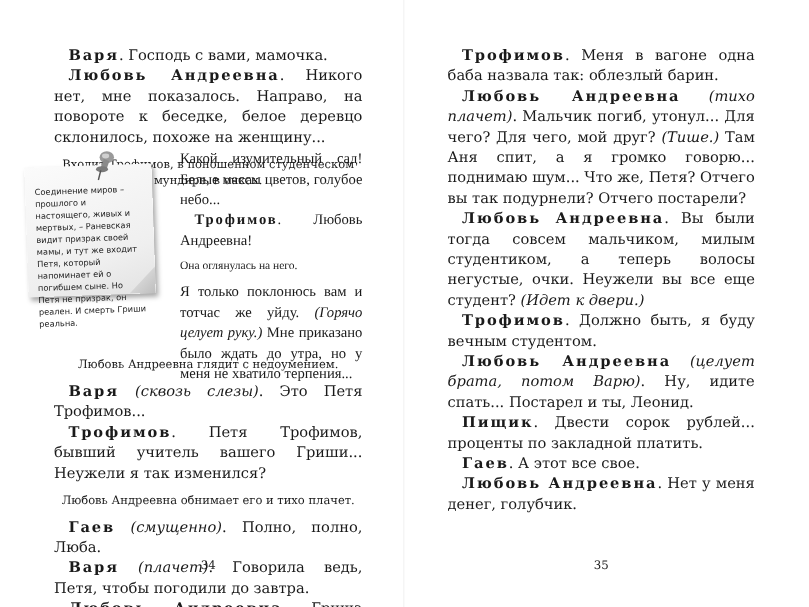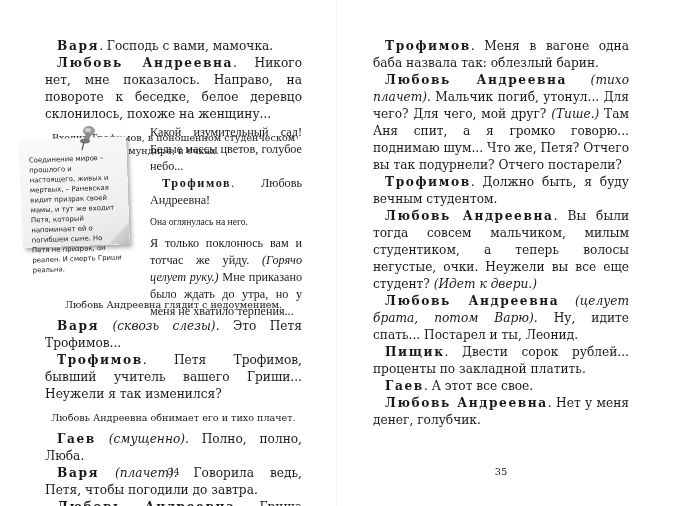--- a/index.html
+++ b/index.html
@@ -76,21 +76,21 @@
 
   <div class="pagenum">34</div>
 </div>
 
 <div class="gutter"></div>
 
 <div class="page right">
   <div class="col main" id="right-col">
       <p><span class="sp">Трофимов</span><span>. Меня в вагоне одна баба назвала так: облезлый барин.</span></p>
       <p><span class="sp">Любовь Андреевна</span><span class="it"> (тихо плачет)</span><span>. Мальчик погиб, утонул... Для чего? Для чего, мой друг? </span><span class="it">(Тише.)</span><span> Там Аня спит, а я громко говорю... поднимаю шум... Что же, Петя? Отчего вы так подурнели? Отчего постарели?</span></p>
+      <p><span class="sp">Любовь Андреевна</span><span>. Вы были тогда совсем мальчиком, милым студентиком, а теперь волосы негустые, очки. Неужели вы все еще студент? </span><span class="it">(Идет к двери.)</span></p>
       <p><span class="sp">Трофимов</span><span>. Должно быть, я буду вечным студентом.</span></p>
-      <p><span class="sp">Любовь Андреевна</span><span>. Вы были тогда совсем мальчиком, милым студентиком, а теперь волосы негустые, очки. Неужели вы все еще студент? </span><span class="it">(Идет к двери.)</span></p>
       <p><span class="sp">Любовь Андреевна</span><span class="it"> (целует брата, потом Варю)</span><span>. Ну, идите спать... Постарел и ты, Леонид.</span></p>
       <p><span class="sp">Пищик</span><span>. Двести сорок рублей... проценты по закладной платить.</span></p>
       <p><span class="sp">Гаев</span><span>. А этот все свое.</span></p>
       <p><span class="sp">Любовь Андреевна</span><span>. Нет у меня денег, голубчик.</span></p>
     </div>
   <div class="pagenum">35</div>
 </div>
 
 </body></html>

